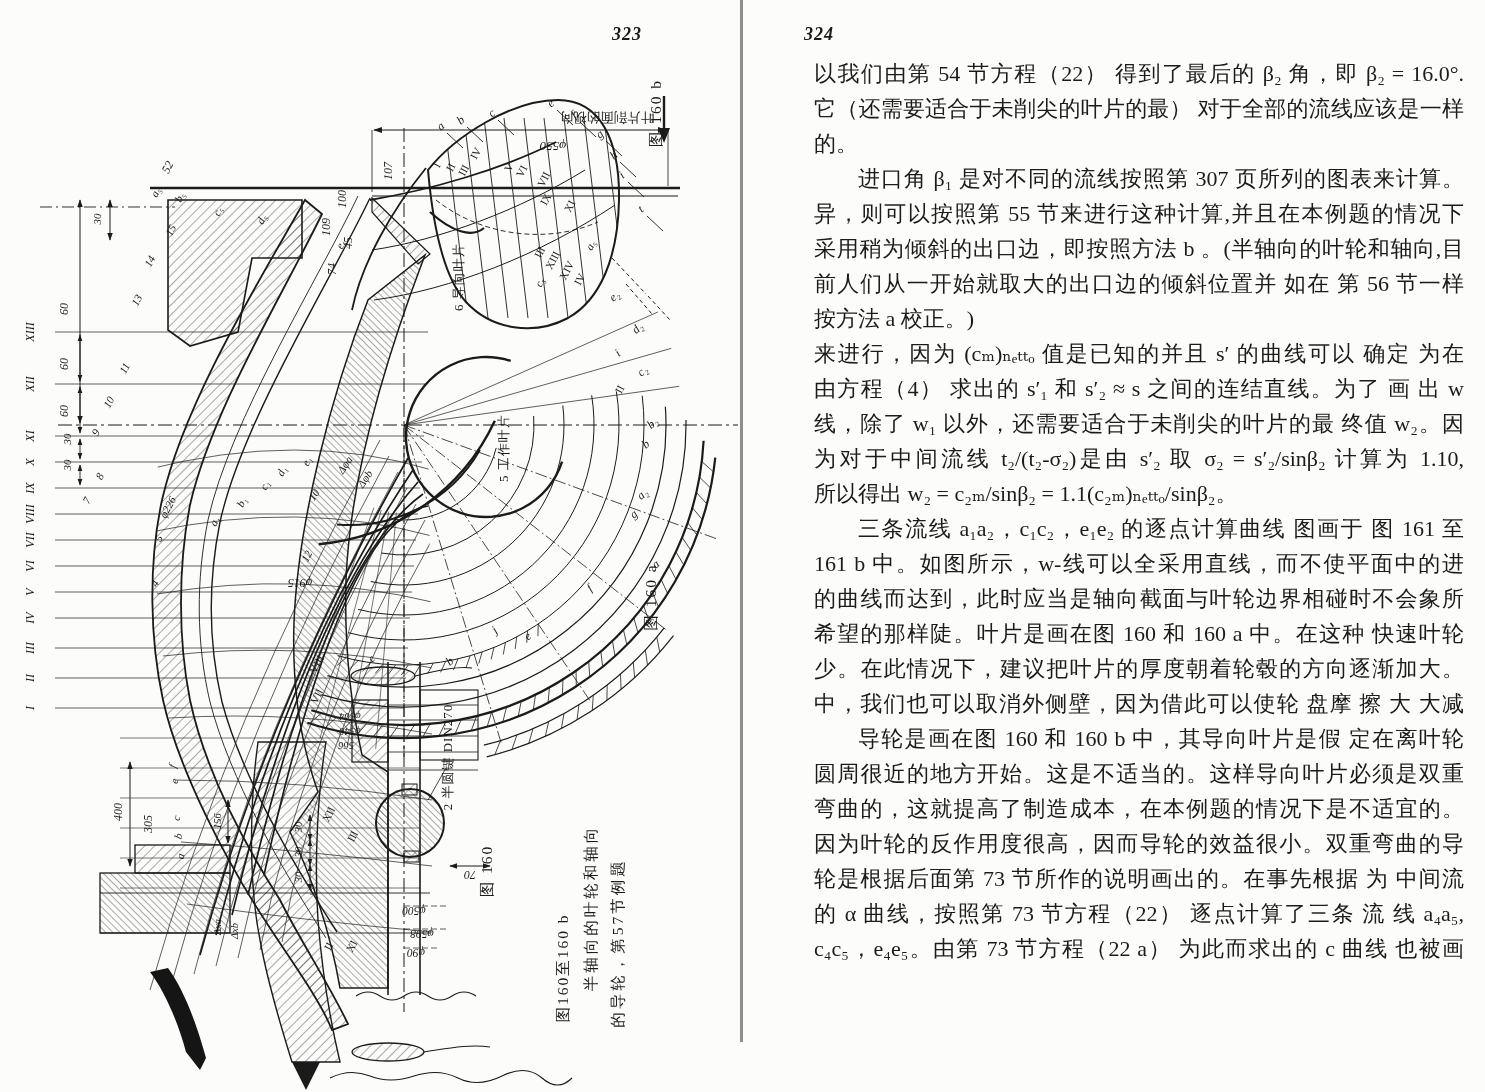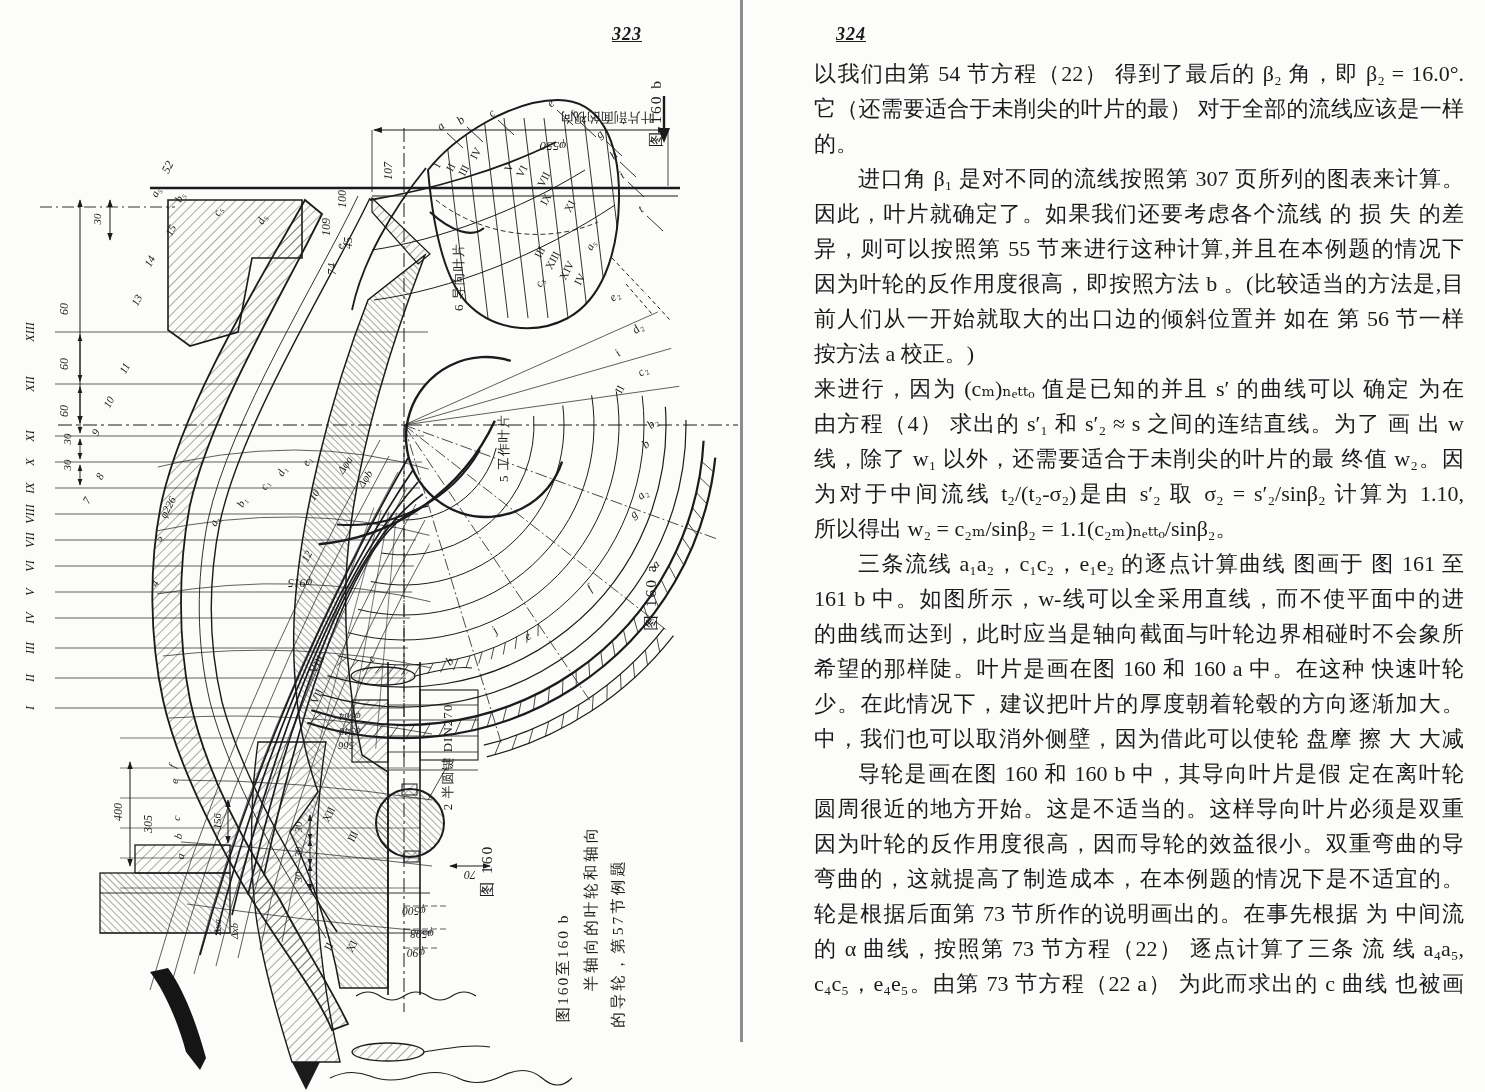--- a/index.html
+++ b/index.html
@@ -1,34 +1,34 @@
 <!DOCTYPE html>
 <html><head>
 <meta charset="utf-8">
 <style>
   html,body{margin:0;padding:0;}
   body{width:1485px;height:1092px;position:relative;background:#fcfcfa;color:#1b1b1b;
        font-family:"Liberation Serif","DejaVu Serif",serif;overflow:hidden;}
-  .pageno{position:absolute;font-style:italic;font-weight:bold;font-size:18px;letter-spacing:1px;text-decoration:underline;}
+  .pageno{position:absolute;font-style:italic;font-weight:bold;font-size:18px;letter-spacing:1px;}
   #divider{position:absolute;left:740px;top:0;width:3px;height:1042px;background:#8d8d8d;}
   #rightpage{position:absolute;left:814px;top:56px;width:650px;}
   .pline{font-size:22px;line-height:35px;white-space:nowrap;text-align:justify;
          text-align-last:justify;overflow:visible;height:35px;}
   .pline.nj{text-align-last:left;}
   .pline.ind{text-indent:2em;}
   svg text{fill:#1b1b1b;font-family:"Liberation Serif","DejaVu Serif",serif;}
   .cap{font-size:15.5px;letter-spacing:2px;}
   .capT{font-size:15.5px;letter-spacing:3px;}
   .plab{font-size:13px;letter-spacing:1px;}
 </style>
 </head>
 <body>
 
 <div class="pageno" style="left:612px;top:24px;">323</div>
-<div class="pageno" style="left:836px;top:24px;">324</div>
+<div class="pageno" style="left:804px;top:24px;">324</div>
 <div id="divider"></div>
 
 <svg id="fig" style="position:absolute;left:0;top:0;" width="745" height="1092" viewBox="0 0 745 1092">
   <defs>
     <pattern id="h1" width="7" height="7" patternUnits="userSpaceOnUse" patternTransform="rotate(45)">
       <line x1="0" y1="0" x2="0" y2="7" stroke="#2a2a2a" stroke-width="0.8"></line>
     </pattern>
     <pattern id="h2" width="5" height="5" patternUnits="userSpaceOnUse" patternTransform="rotate(-45)">
       <line x1="0" y1="0" x2="0" y2="5" stroke="#2a2a2a" stroke-width="0.8"></line>
     </pattern>
@@ -397,36 +397,35 @@
   <text class="plab" transform="translate(463,277) rotate(-90)" text-anchor="middle">6 导向叶片</text>
   <text class="plab" transform="translate(508,448) rotate(-90)" text-anchor="middle">5 工作叶片</text>
   <text class="plab" transform="translate(452,757) rotate(-90)" text-anchor="middle">2 半圆键 DIN270</text>
 </svg>
 
 <div id="rightpage">
     <div class="pline">以我们由第 54 节方程（22） 得到了最后的 β₂ 角，即 β₂ = 16.0°.</div>
     <div class="pline">它（还需要适合于未削尖的叶片的最） 对于全部的流线应该是一样</div>
     <div class="pline nj">的。</div>
     <div class="pline ind">进口角 β₁ 是对不同的流线按照第 307 页所列的图表来计算。</div>
-    <div class="pline">因此，叶片就确定了。如果我们还要考虑各个流线 的 损 失 的差</div>
     <div class="pline">异，则可以按照第 55 节来进行这种计算,并且在本例题的情况下</div>
-    <div class="pline">因为叶轮的反作用度很高，即按照方法 b 。(比较适当的方法是,目</div>
+    <div class="pline">采用稍为倾斜的出口边，即按照方法 b 。(半轴向的叶轮和轴向,目</div>
     <div class="pline">前人们从一开始就取大的出口边的倾斜位置并 如在 第 56 节一样</div>
     <div class="pline nj">按方法 a 校正。)</div>
     <div class="pline">来进行，因为 (cₘ)ₙₑₜₜₒ 值是已知的并且 s′ 的曲线可以 确定 为在</div>
     <div class="pline">由方程（4） 求出的 s′₁ 和 s′₂ ≈ s 之间的连结直线。为了 画 出 w</div>
     <div class="pline">线，除了 w₁ 以外，还需要适合于未削尖的叶片的最 终值 w₂。因</div>
     <div class="pline">为对于中间流线 t₂/(t₂-σ₂)是由 s′₂ 取 σ₂ = s′₂/sinβ₂ 计算为 1.10,</div>
     <div class="pline nj">所以得出 w₂ = c₂ₘ/sinβ₂ = 1.1(c₂ₘ)ₙₑₜₜₒ/sinβ₂。</div>
     <div class="pline ind">三条流线 a₁a₂，c₁c₂，e₁e₂ 的逐点计算曲线 图画于 图 161 至</div>
     <div class="pline">161 b 中。如图所示，w-线可以全采用直线，而不使平面中的进</div>
     <div class="pline">的曲线而达到，此时应当是轴向截面与叶轮边界相碰时不会象所</div>
     <div class="pline">希望的那样陡。叶片是画在图 160 和 160 a 中。在这种 快速叶轮</div>
     <div class="pline">少。在此情况下，建议把叶片的厚度朝着轮毂的方向逐渐加大。</div>
     <div class="pline">中，我们也可以取消外侧壁，因为借此可以使轮 盘摩 擦 大 大减</div>
     <div class="pline ind">导轮是画在图 160 和 160 b 中，其导向叶片是假 定在离叶轮</div>
     <div class="pline">圆周很近的地方开始。这是不适当的。这样导向叶片必须是双重</div>
+    <div class="pline">弯曲的，这就提高了制造成本，在本例题的情况下是不适宜的。</div>
     <div class="pline">因为叶轮的反作用度很高，因而导轮的效益很小。双重弯曲的导</div>
-    <div class="pline">弯曲的，这就提高了制造成本，在本例题的情况下是不适宜的。</div>
     <div class="pline">轮是根据后面第 73 节所作的说明画出的。在事先根据 为 中间流</div>
     <div class="pline">的 α 曲线，按照第 73 节方程（22） 逐点计算了三条 流 线 a₄a₅,</div>
     <div class="pline">c₄c₅，e₄e₅。由第 73 节方程（22 a） 为此而求出的 c 曲线 也被画</div>
   </div>
 
 </body></html>

